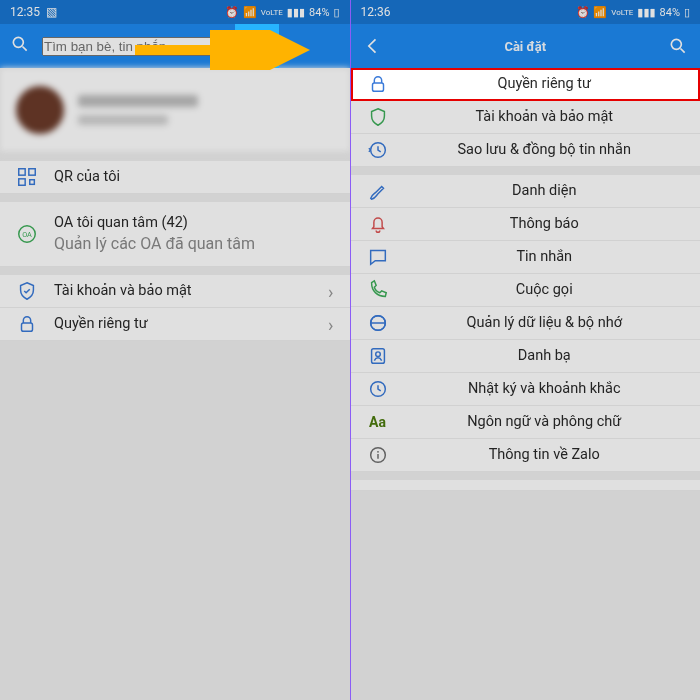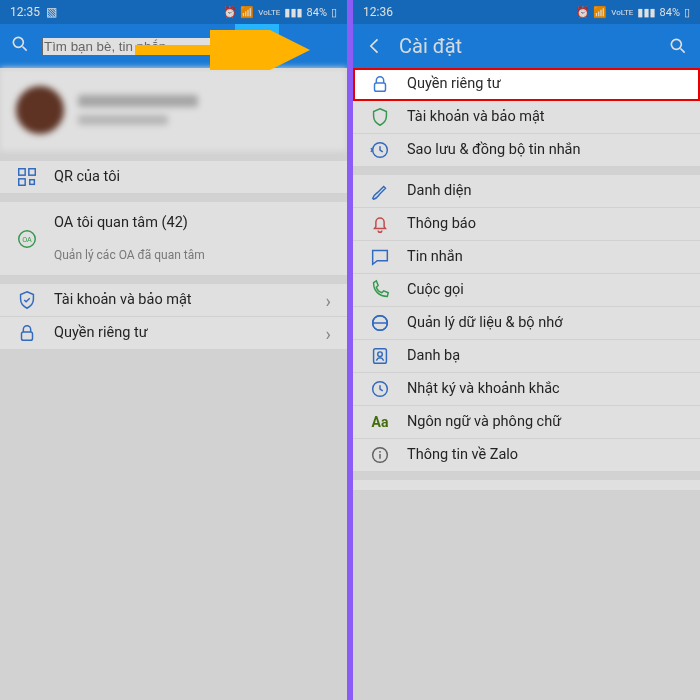--- a/index.html
+++ b/index.html
@@ -47,21 +47,21 @@
   .status .right { display:flex; gap:4px; align-items:center; font-size:11px;}
   .appbar {
     height: 44px;
     background: #1e8af2;
     display: flex;
     align-items: center;
     padding: 0 10px;
     gap: 12px;
     color: #fff;
   }
-  .appbar .title { flex:1; font-size:20px; opacity:.95;}
+  .appbar .title { flex:1; font-size:13px; opacity:.95;font-weight:bold;}
   .appbar .backbtn, .appbar .searchbtn { width:24px; height:24px; display:flex; align-items:center; justify-content:center;}
   .gear-btn {
     width:44px; height:44px; display:flex; align-items:center; justify-content:center;
     background:#27b4ff; position:relative;
   }
   .profile {
     background:#ffffff;
     padding: 18px 16px;
     display:flex; align-items:center; gap:14px;
     filter: blur(3px);
@@ -74,21 +74,21 @@
   .row {
     display:flex; align-items:center; gap:16px;
     padding: 5px 16px;
     background:#fff;
     border-bottom:1px solid #eeeeee;
     font-size:14.5px;
     color:#2a2a2a;
   }
   .row .icon { width:22px; height:22px; display:flex; align-items:center; justify-content:center; flex-shrink:0;}
   .row .txt { flex:1; line-height:1.25;}
-  .row .sub { font-size:12px; color:#8a8a8a; margin-top:16px;}
+  .row .sub { font-size:16px; color:#8a8a8a; margin-top:2px;}
   .row .chev { color:#9a9a9a; font-size:18px;}
   .row.tall { padding-top:12px; padding-bottom:12px;}
   .highlight-row {
     outline: 2px solid #e60000;
     outline-offset: -2px;
     background:#ffffff;
     position:relative; z-index:10;
   }
   
   .arrow {
@@ -206,21 +206,21 @@
     <svg class="arrow" width="200" height="40">
       <defs>
         <marker id="ah" markerWidth="12" markerHeight="12" refX="9" refY="5" orient="auto">
           <path d="M0,0 L10,5 L0,10 z" fill="#ffb300"></path>
         </marker>
       </defs>
       <line x1="5" y1="20" x2="170" y2="20" stroke="#ffb300" stroke-width="10" marker-end="url(#ah)"></line>
     </svg>
   </div>
 
-  <div class="pane" style="border-left:6px solid #8b5cf6;">
+  <div class="pane" style="border-left:1px solid #8b5cf6;text-align:center;">
     <div class="dim-overlay"></div>
 
     <div class="status">
       <div class="left">
           <span>12:36</span>
         </div>
       <div class="right">
         <span>⏰</span>
         <span>📶</span>
         <span style="font-size:8px;">VoLTE</span>

